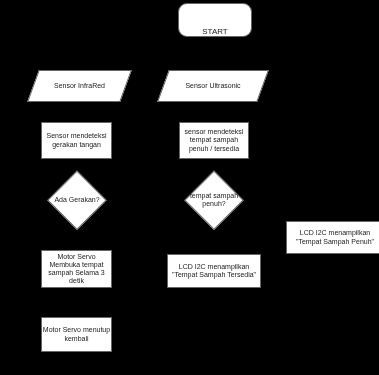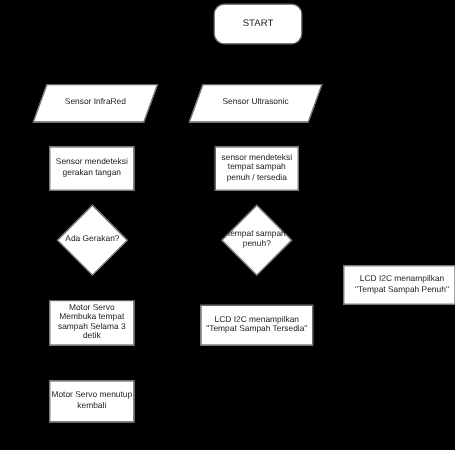--- a/index.html
+++ b/index.html
@@ -24,20 +24,21 @@
     display: flex;
     align-items: center;
     justify-content: center;
     text-align: center;
     line-height: 1.15;
     white-space: pre-line;
     overflow: visible;
   }
   .terminator {
     border-radius: 9px;
+    align-items: flex-end;
   }
   .process {
     border-radius: 0;
   }
   .io-parallelogram {
     background: transparent;
     border: none;
     padding: 0;
   }
   .io-parallelogram .skew {

